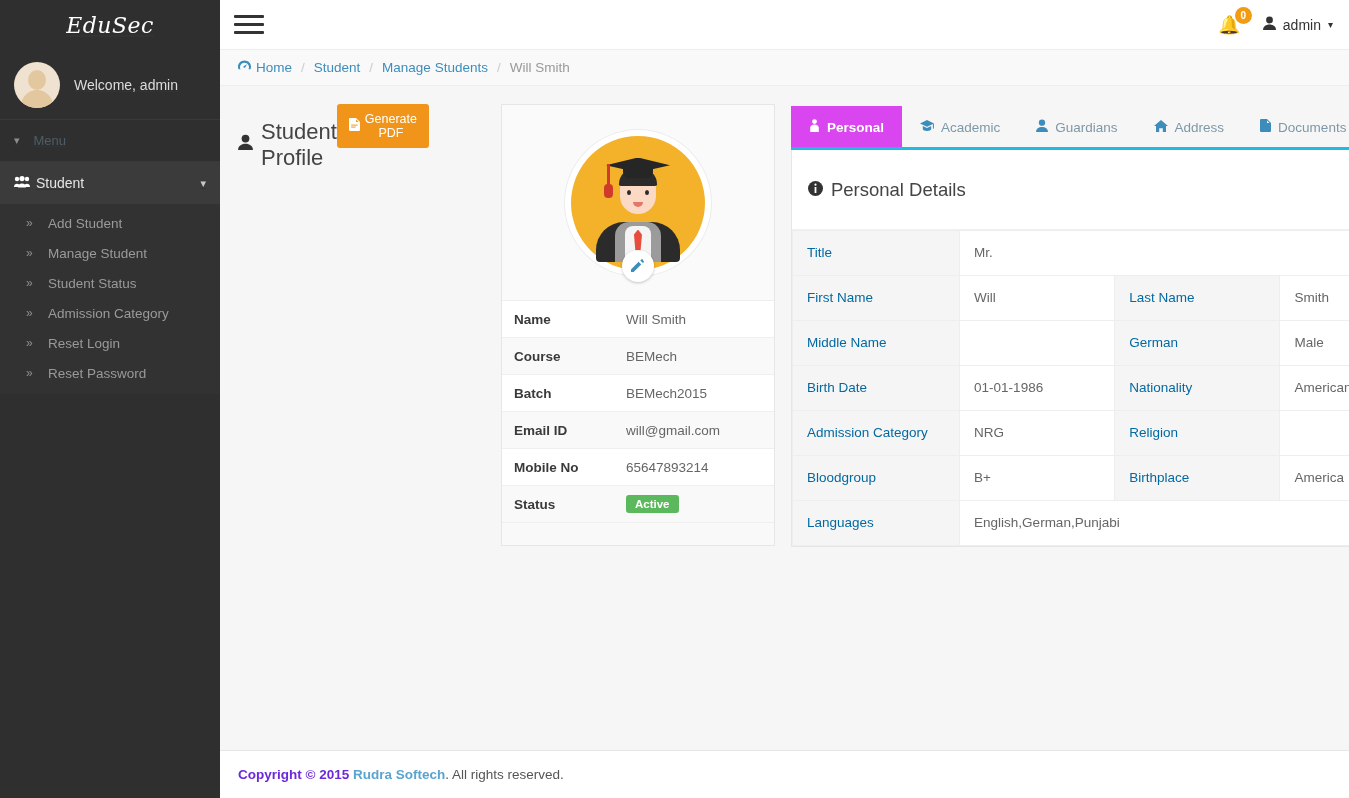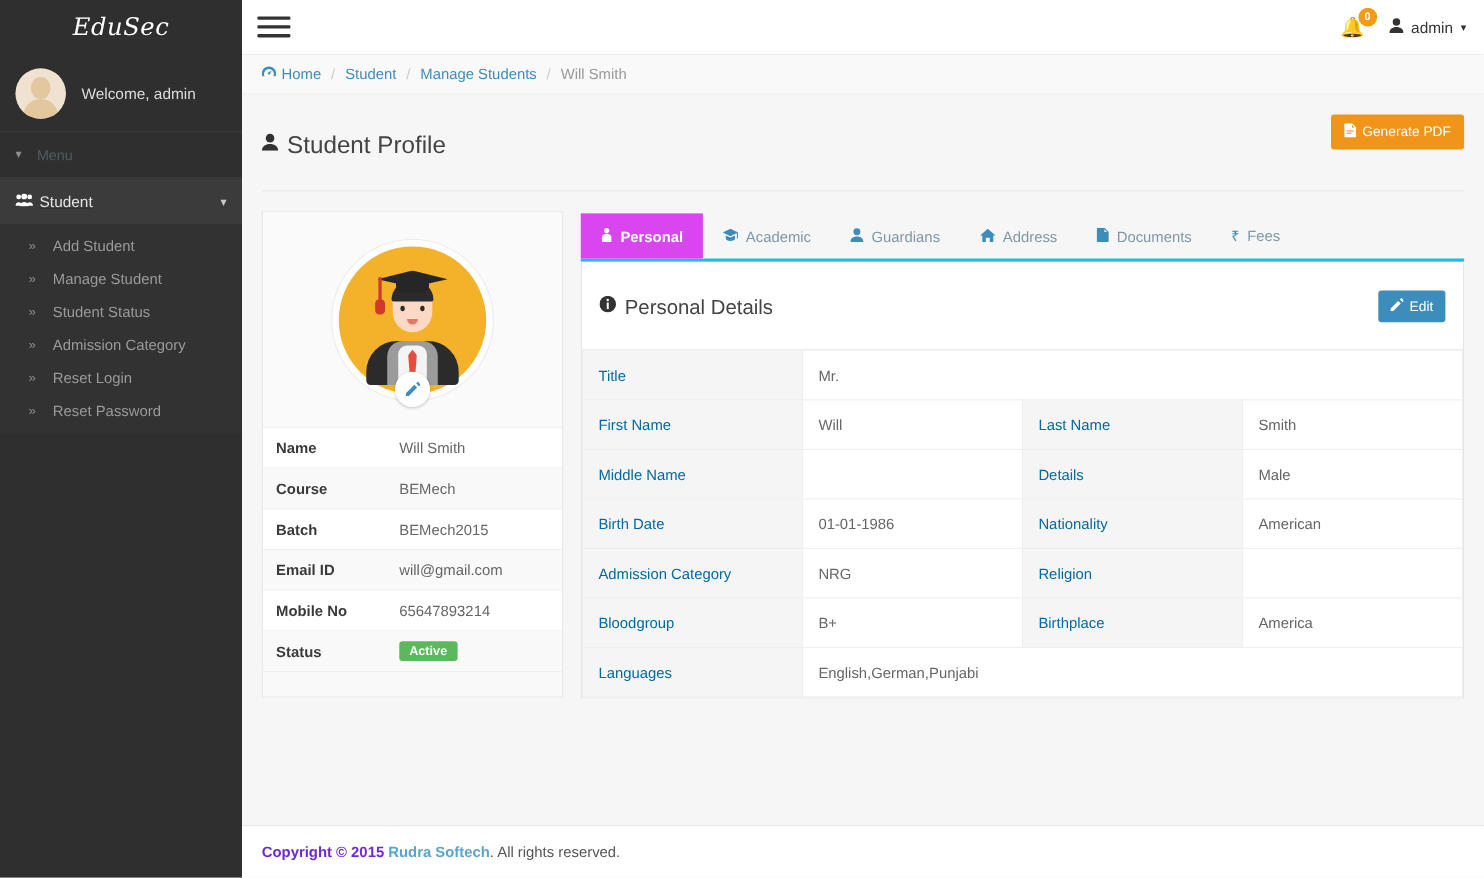--- a/index.html
+++ b/index.html
@@ -143,21 +143,21 @@
     padding: 0 18px;
     font-size: 13.5px;
   }
   .bc-icon { color: #3c8dbc; margin-right: 5px; font-size: 13px; }
   .bc-link { color: #3c8dbc; text-decoration: none; cursor: pointer; }
   .bc-sep { color: #ccc; margin: 0 9px; }
   .bc-current { color: #999; }
 
   .content {
     flex: 1 1 auto; overflow: hidden;
-    display: flex; flex-direction: column;
+    display: flex; 
     background: #f6f6f6;
   }
   .page-head {
     padding: 18px 18px 0 18px;
     display: flex; align-items: flex-start;
   }
   .page-title {
     font-size: 22px; color: #444; font-weight: 400;
     display: flex; align-items: center;
     font-family: "Liberation Sans", sans-serif;
@@ -663,21 +663,21 @@
                 </tr>
                 <tr>
                   <td class="k">First Name</td>
                   <td class="v">Will</td>
                   <td class="k">Last Name</td>
                   <td class="v">Smith</td>
                 </tr>
                 <tr>
                   <td class="k">Middle Name</td>
                   <td class="v"></td>
-                  <td class="k">Details</td>
+                  <td class="k">German</td>
                   <td class="v">Male</td>
                 </tr>
                 <tr>
                   <td class="k">Birth Date</td>
                   <td class="v">01-01-1986</td>
                   <td class="k">Nationality</td>
                   <td class="v">American</td>
                 </tr>
                 <tr>
                   <td class="k">Admission Category</td>

